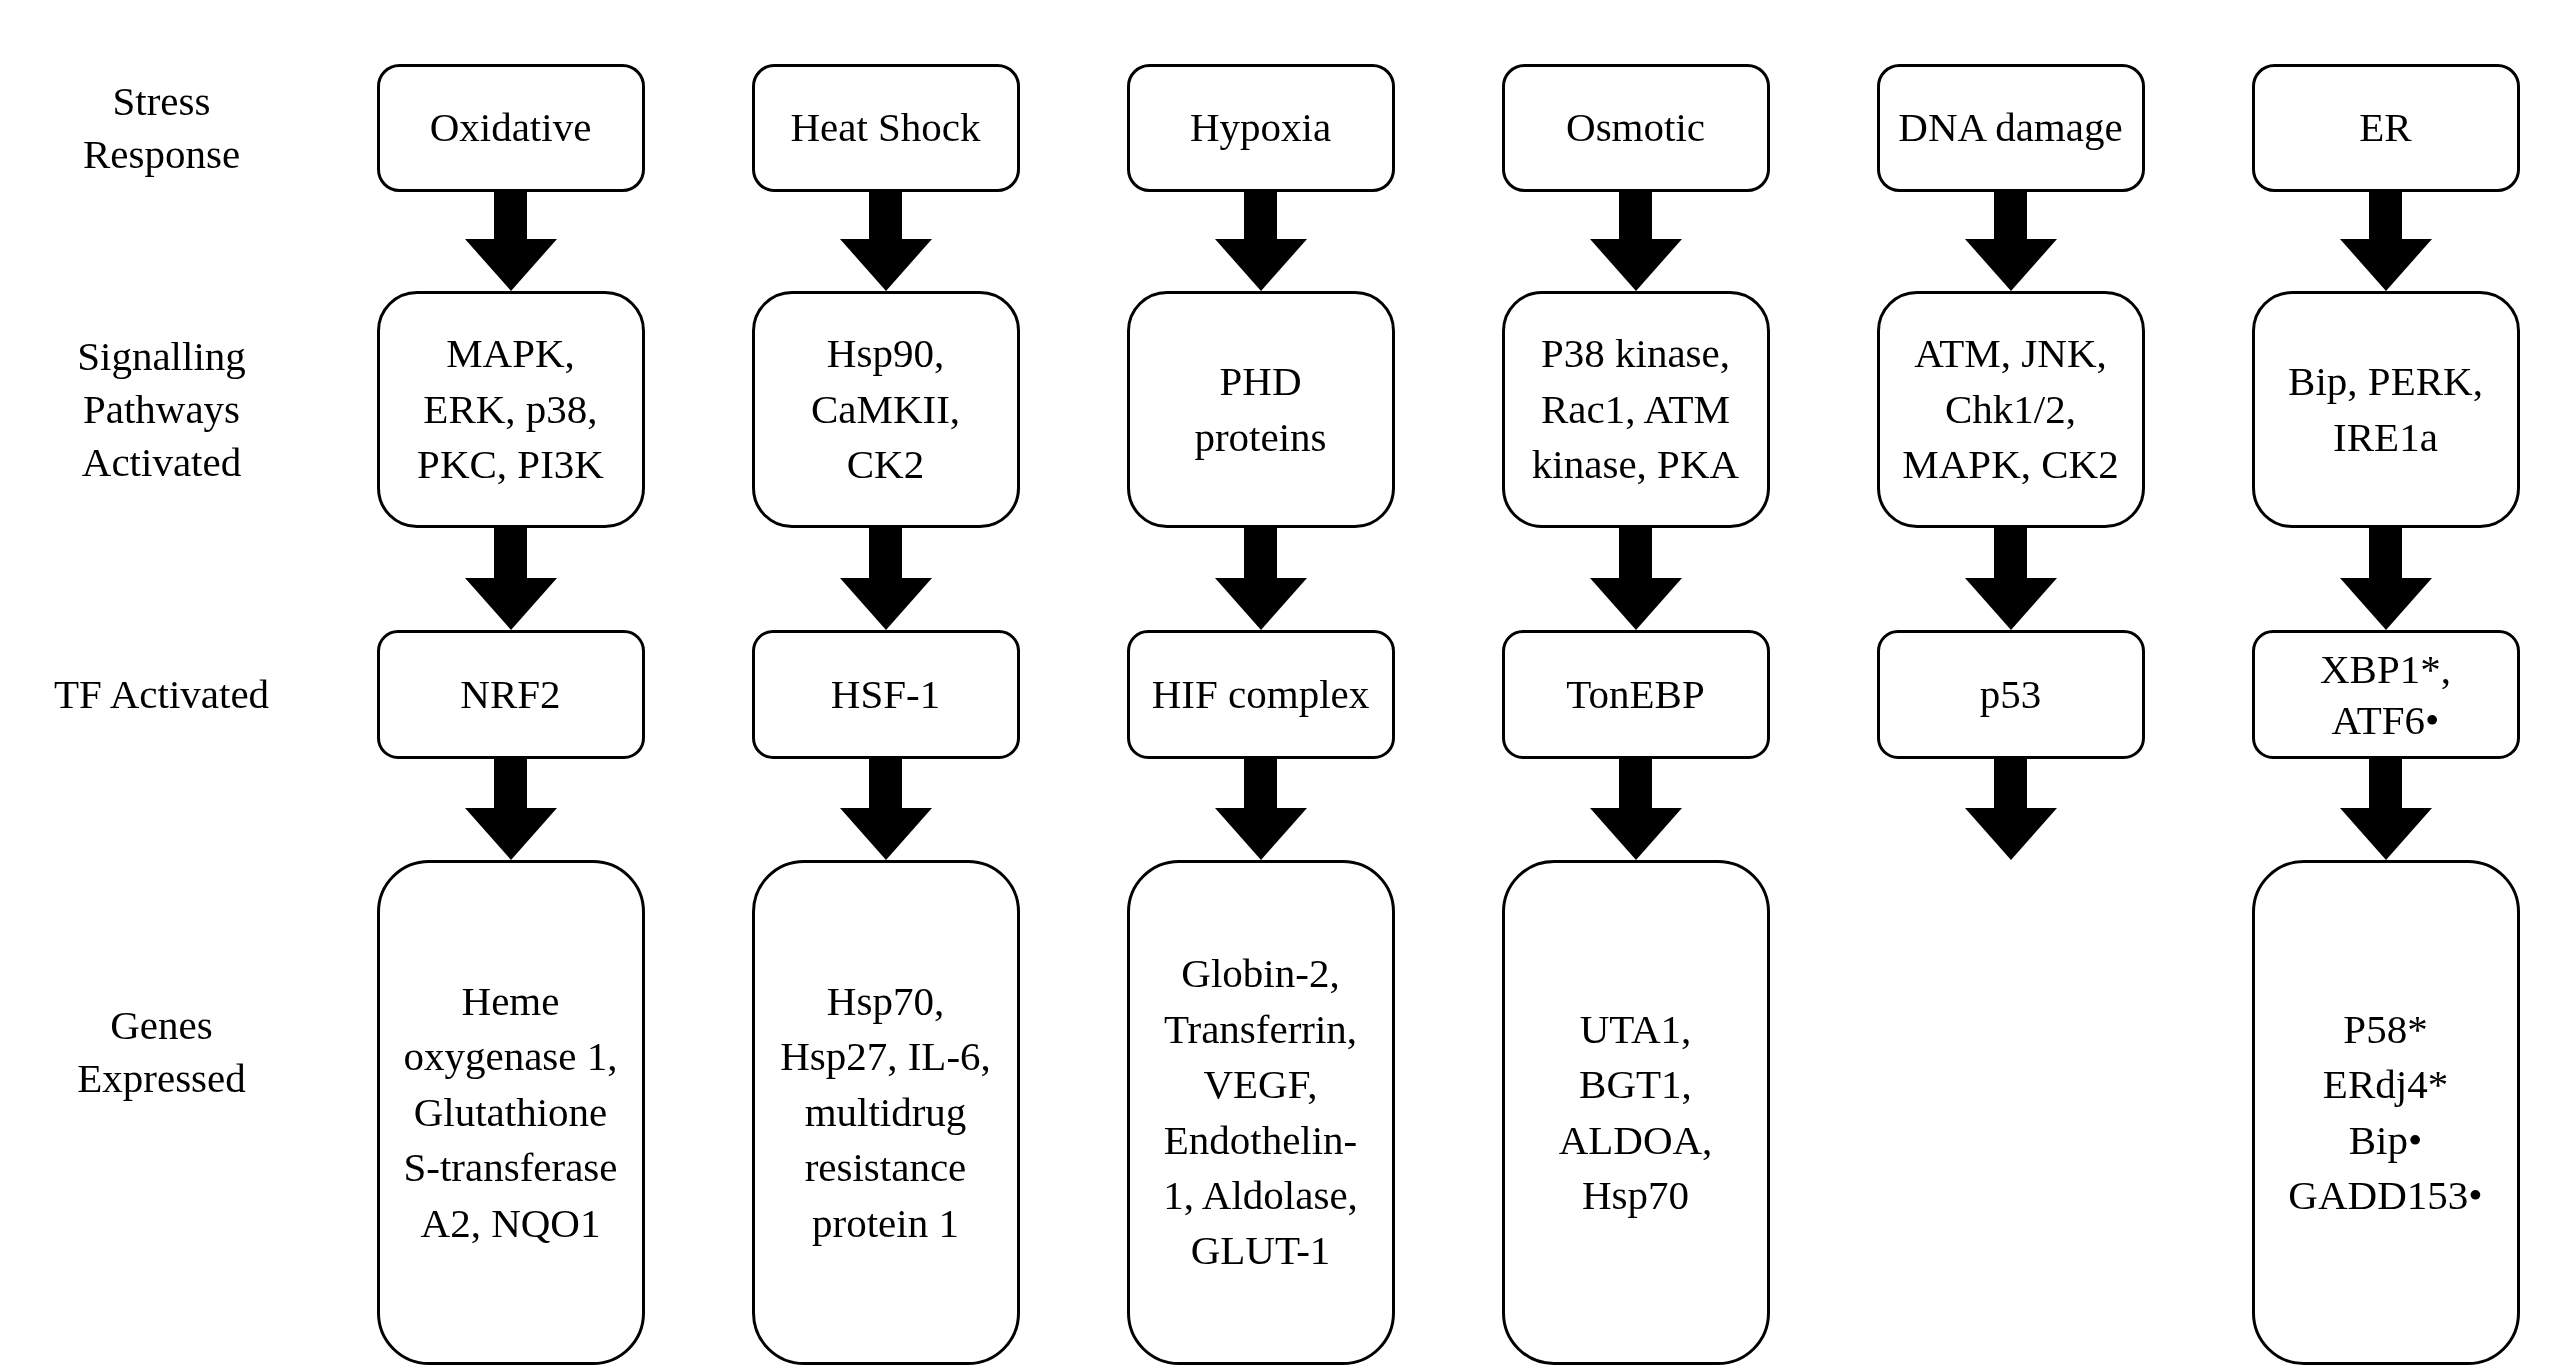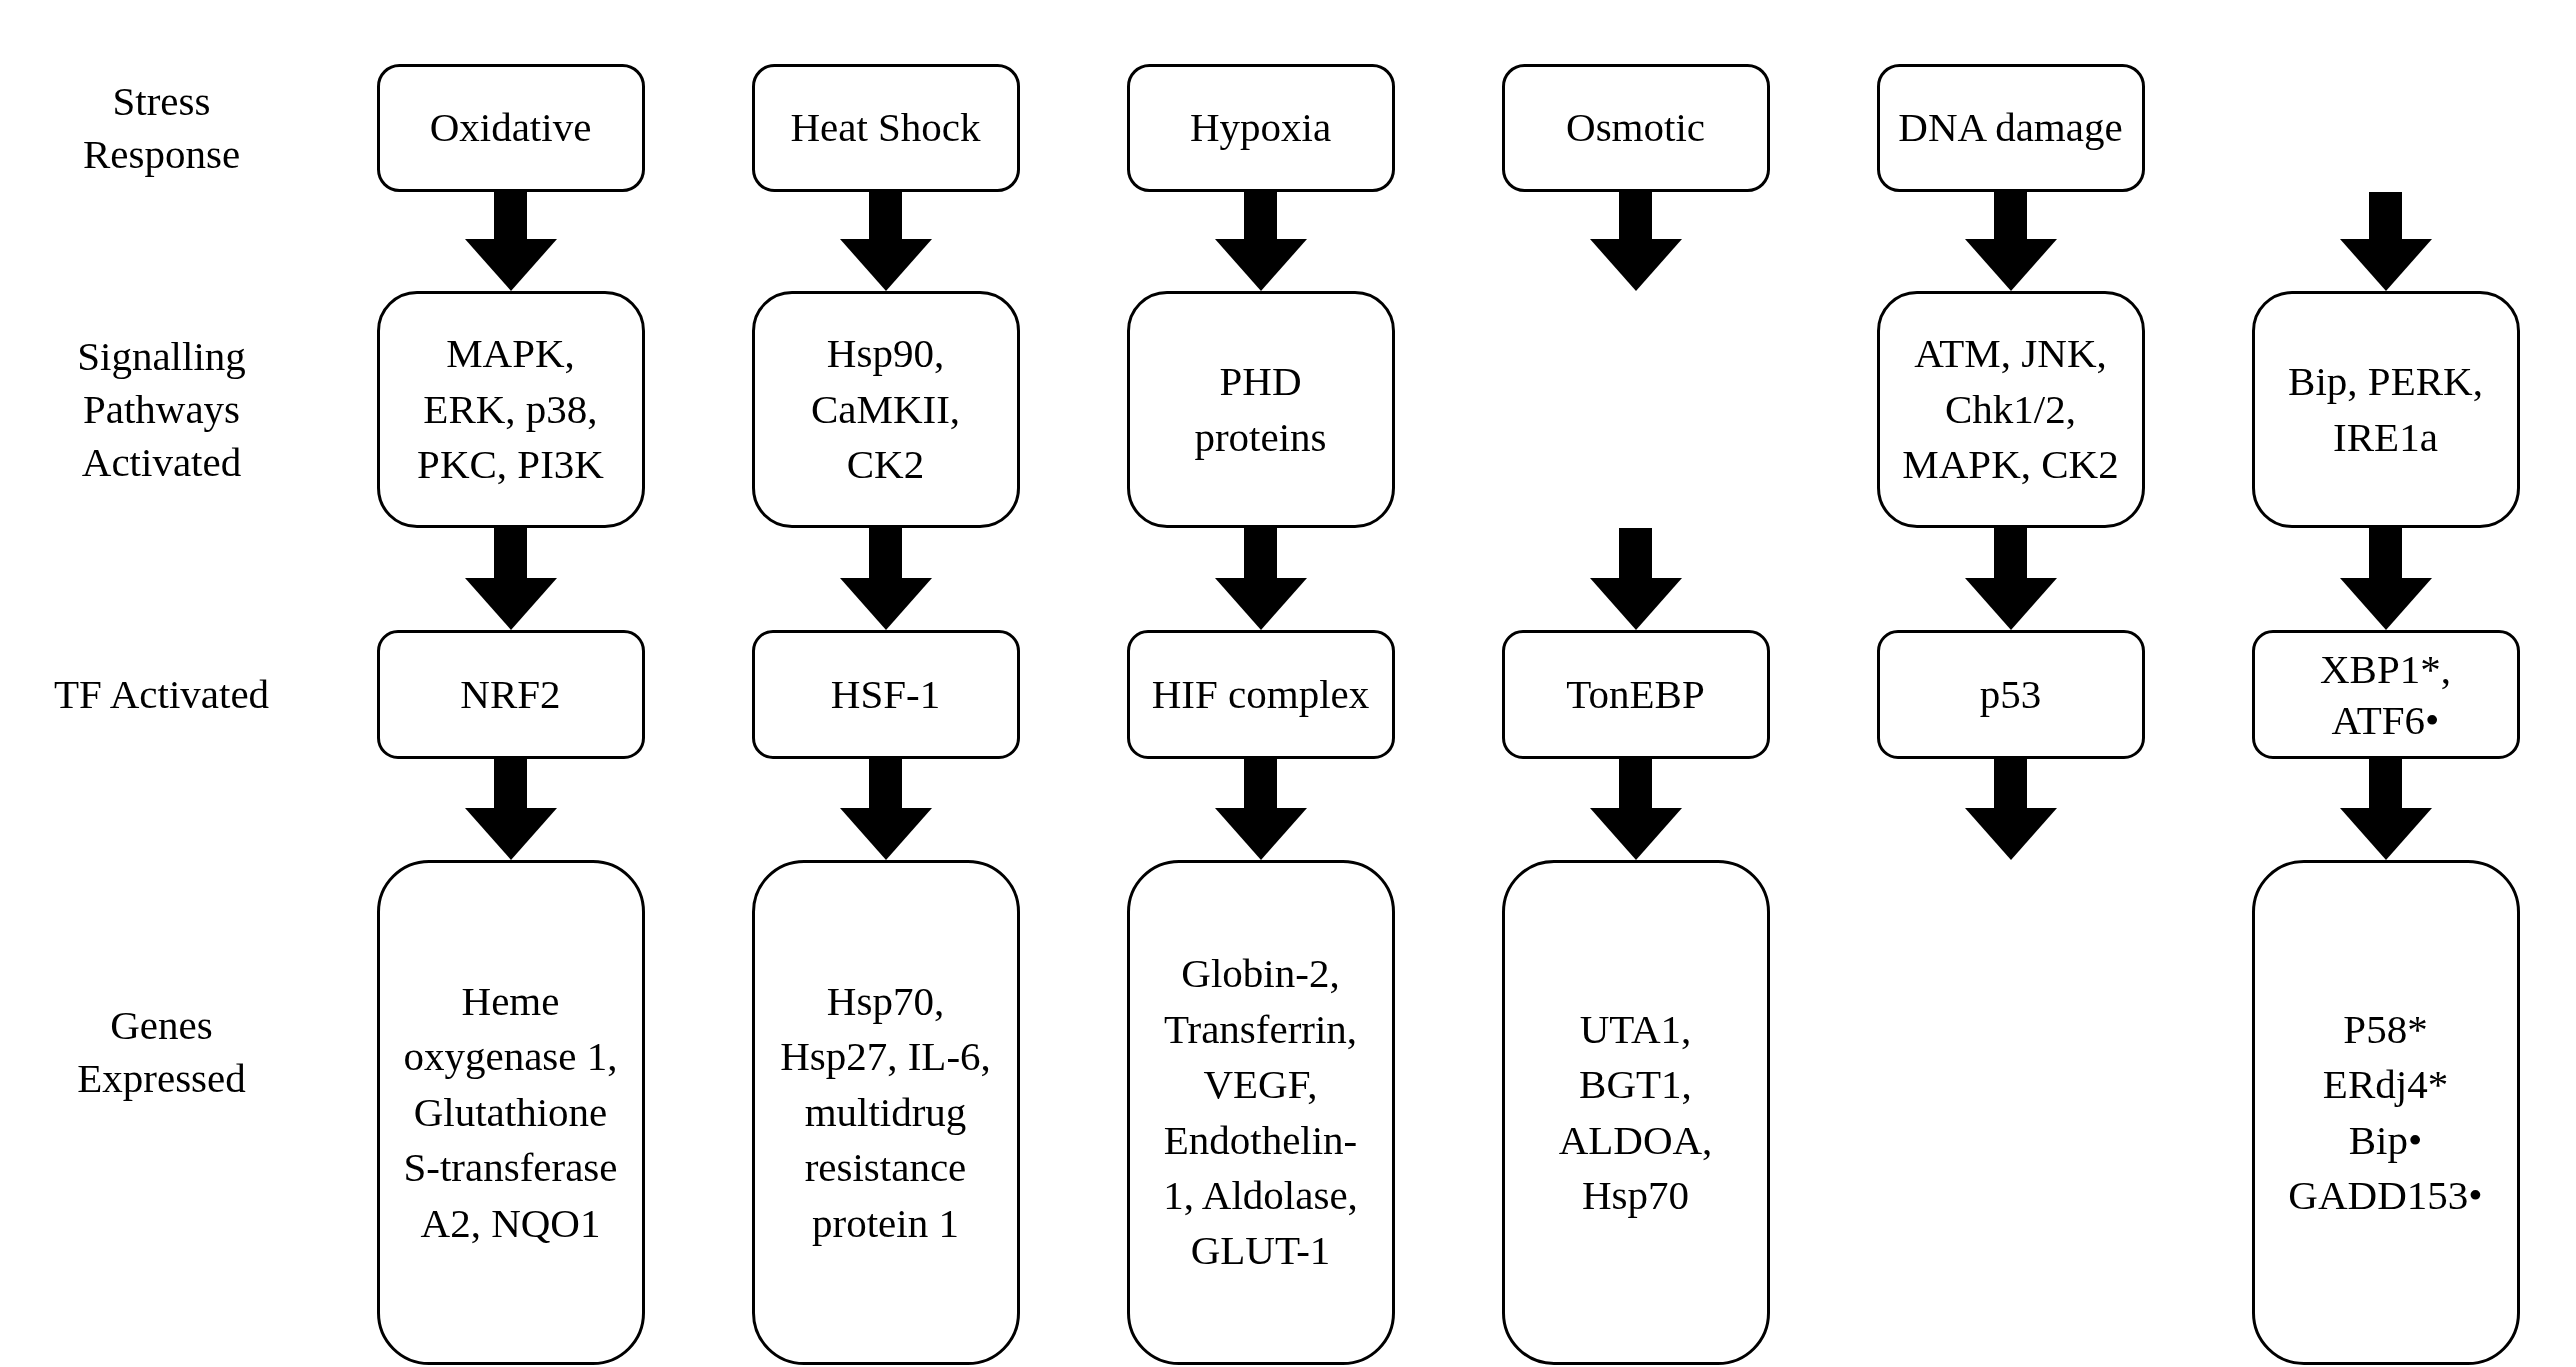--- a/index.html
+++ b/index.html
@@ -159,20 +159,23 @@
 VEGF,
 Endothelin-
 1, Aldolase,
 GLUT-1</div>
 
   <div class="box stress c5 r1">Osmotic</div>
   <div class="arrow c5 r2">
       <div class="stem"></div>
       <div class="head"></div>
     </div>
+  <div class="box sig c5 r3">P38 kinase,
+Rac1, ATM
+kinase, PKA</div>
   <div class="arrow c5 r4">
       <div class="stem"></div>
       <div class="head"></div>
     </div>
   <div class="box tf c5 r5">TonEBP</div>
   <div class="arrow c5 r6">
       <div class="stem"></div>
       <div class="head"></div>
     </div>
   <div class="box genes c5 r7">UTA1,
@@ -191,20 +194,21 @@
   <div class="arrow c6 r4">
       <div class="stem"></div>
       <div class="head"></div>
     </div>
   <div class="box tf c6 r5">p53</div>
   <div class="arrow c6 r6">
       <div class="stem"></div>
       <div class="head"></div>
     </div>
 
+  <div class="box stress c7 r1">ER</div>
   <div class="arrow c7 r2">
       <div class="stem"></div>
       <div class="head"></div>
     </div>
   <div class="box sig c7 r3">Bip, PERK,
 IRE1a</div>
   <div class="arrow c7 r4">
       <div class="stem"></div>
       <div class="head"></div>
     </div>

